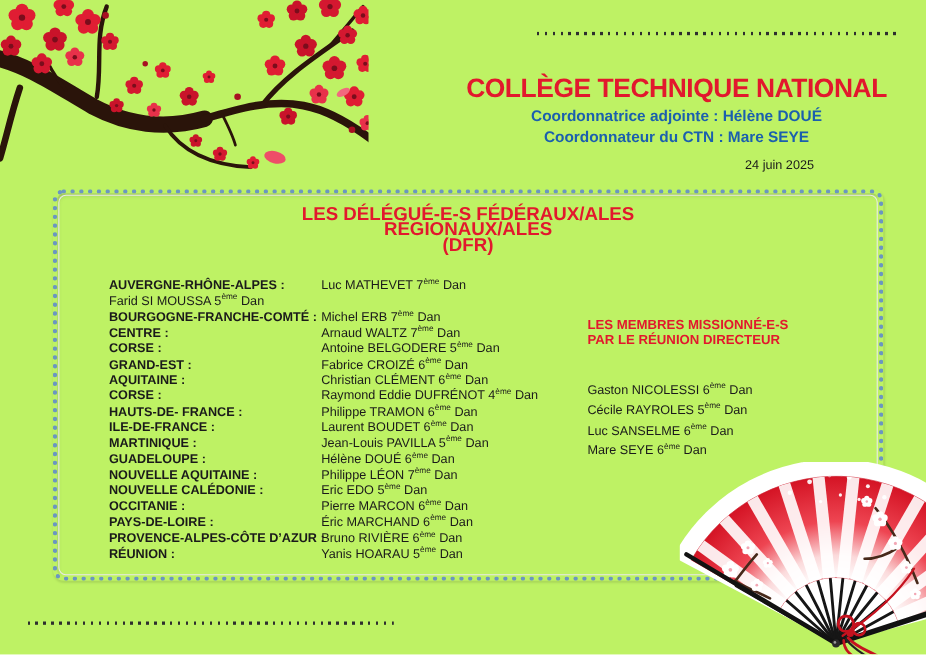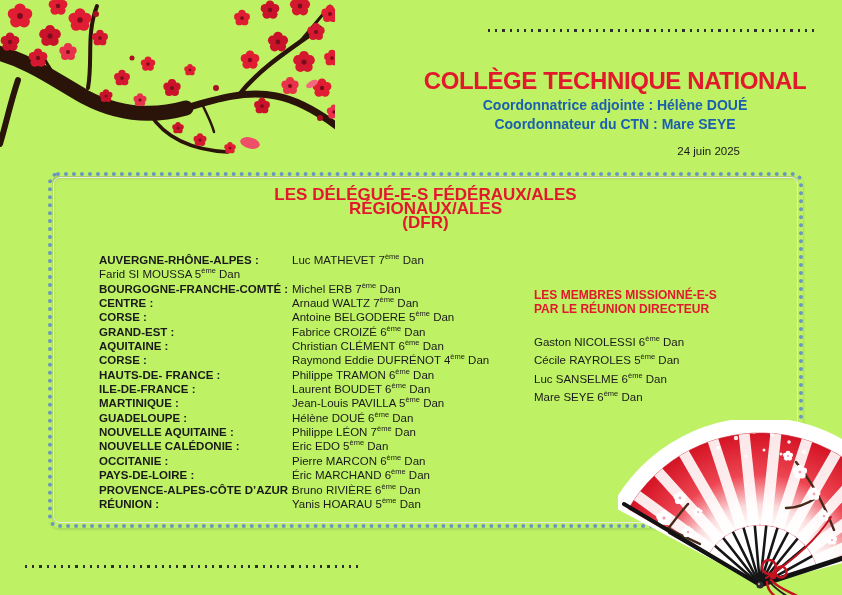--- a/index.html
+++ b/index.html
@@ -26,21 +26,21 @@
   .box::before{content:"";position:absolute;inset:1px;border:1px solid #e9e9e9;border-radius:7px;pointer-events:none;}
   .box-heading{position:absolute;left:0;right:0;top:12px;text-align:center;
     font-size:17px;font-weight:700;line-height:14px;color:var(--heading-red,#e2182d);}
   .dfr-list{position:absolute;left:47px;top:77px;font-size:11.5px;}
   .dfr-row{display:flex;line-height:14.35px;white-space:nowrap;}
   .region{display:inline-block;width:193px;font-weight:700;flex:none;}
   .person{font-weight:400;}
   sup{font-size:7.5px;line-height:0;}
   .missioned{position:absolute;left:482px;top:113px;width:240px;text-align:left;}
   .m-heading{font-size:12px;font-weight:700;line-height:13.5px;color:var(--heading-red,#e2182d);}
-  .m-list{margin-top:17px;font-size:11.5px;line-height:18.3px;}
+  .m-list{margin-top:30px;font-size:11.5px;line-height:18.3px;}
 </style>
 </head>
 <body>
 
 <div class="page">
 
   <svg class="blossom" width="335" height="158" viewBox="0 0 335 158" aria-hidden="true">
     <defs>
       <g id="skr">
         <circle cx="0" cy="-4" r="3.4" fill="currentColor"></circle>

